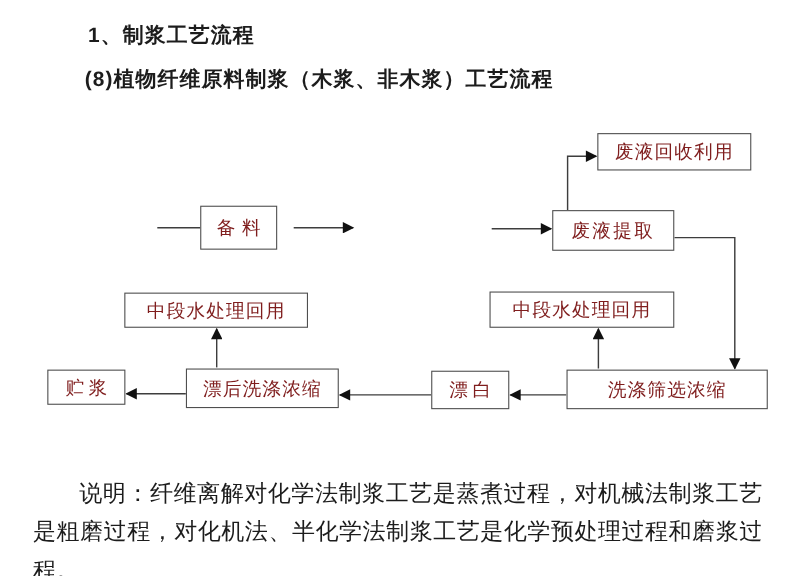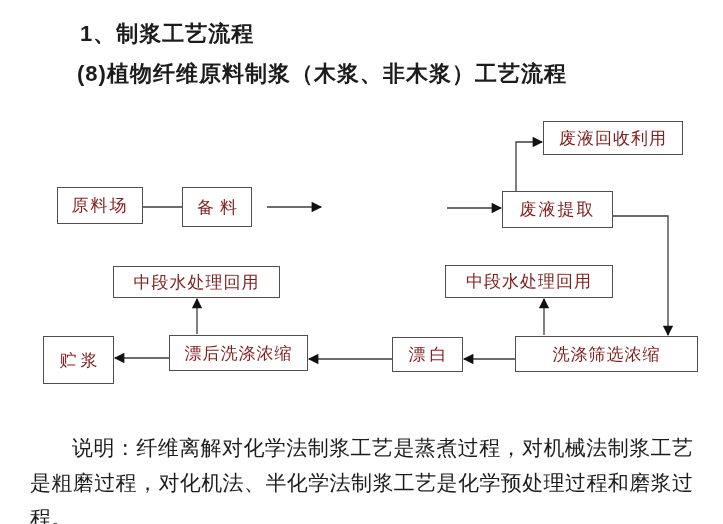--- a/index.html
+++ b/index.html
@@ -8,21 +8,21 @@
     width:723px;height:524px;
     background:#ffffff;
     font-family:"Liberation Serif","DejaVu Serif",serif;
     color:#1a1a1a;
     overflow:hidden;
   }
   .title-line{
     position:absolute;
     font-family:"Liberation Sans","DejaVu Sans",sans-serif;
     font-weight:600;
-    font-size:22px;
+    font-size:19px;
     letter-spacing:1px;
     color:#1c1c1c;
     white-space:nowrap;
   }
   #title{left:80px;top:19px;}
   #subtitle{left:77px;top:59px;}
   .node{
     position:absolute;
     box-sizing:border-box;
     border:1px solid #4f4f4f;
@@ -71,26 +71,25 @@
     <polyline points="447,208 501,208" marker-end="url(#arrow)"></polyline>
     <polyline points="516,191 516,142 542,142" marker-end="url(#arrow)"></polyline>
     <polyline points="613,216 668,216 668,335" marker-end="url(#arrow)"></polyline>
     <polyline points="544,335 544,299" marker-end="url(#arrow)"></polyline>
     <polyline points="197,334 197,299" marker-end="url(#arrow)"></polyline>
     <polyline points="515,359 464,359" marker-end="url(#arrow)"></polyline>
     <polyline points="392,359 309,359" marker-end="url(#arrow)"></polyline>
     <polyline points="169,358 115,358" marker-end="url(#arrow)"></polyline>
   </svg>
 
-  <div class="node" style="left:57px;top:187px;width:86px;height:37px;">原料场</div>
   <div class="node" style="left:182px;top:187px;width:70px;height:40px;letter-spacing:6px;padding-left:6px;">备料</div>
   <div class="node" style="left:502px;top:191px;width:111px;height:37px;">废液提取</div>
   <div class="node" style="left:543px;top:121px;width:140px;height:34px;letter-spacing:1px;">废液回收利用</div>
   <div class="node" style="left:113px;top:266px;width:167px;height:32px;letter-spacing:1px;">中段水处理回用</div>
   <div class="node" style="left:445px;top:265px;width:168px;height:33px;letter-spacing:1px;">中段水处理回用</div>
-  <div class="node" style="left:43px;top:336px;width:71px;height:48px;letter-spacing:4px;padding-left:4px;">贮浆</div>
+  <div class="node" style="left:43px;top:336px;width:71px;height:32px;letter-spacing:4px;padding-left:4px;">贮浆</div>
   <div class="node" style="left:169px;top:335px;width:139px;height:36px;letter-spacing:1px;">漂后洗涤浓缩</div>
   <div class="node" style="left:392px;top:337px;width:71px;height:35px;letter-spacing:4px;padding-left:4px;text-align:center;">漂白</div>
   <div class="node" style="left:515px;top:336px;width:183px;height:36px;letter-spacing:1px;">洗涤筛选浓缩</div>
 
   <p id="note">说明：纤维离解对化学法制浆工艺是蒸煮过程，对机械法制浆工艺是粗磨过程，对化机法、半化学法制浆工艺是化学预处理过程和磨浆过程。</p>
 
 </div>
 
 </body></html>

